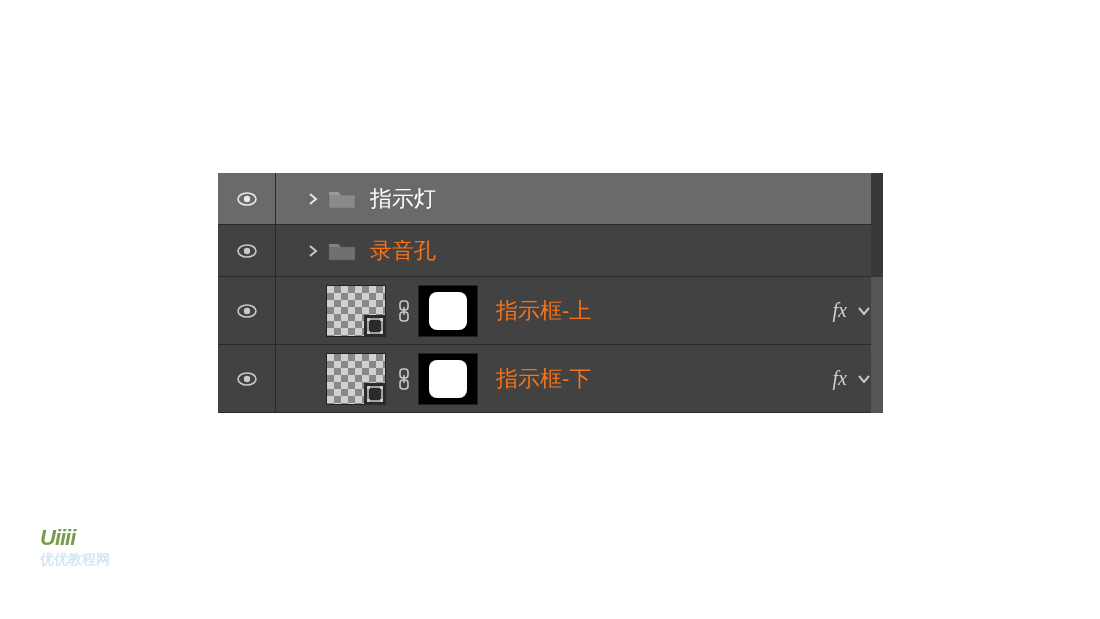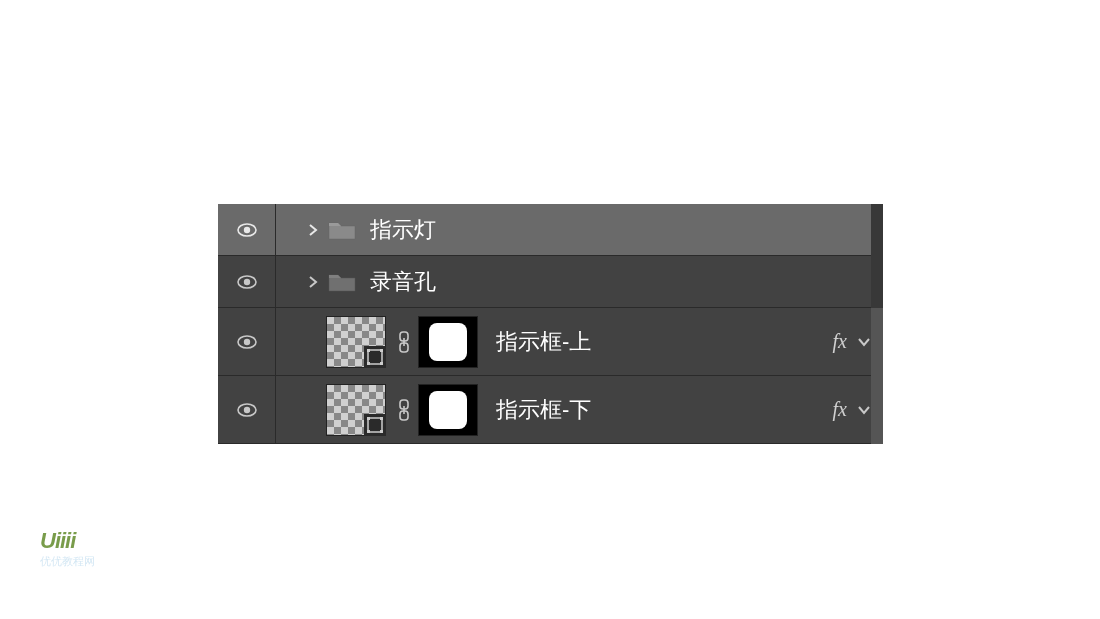--- a/index.html
+++ b/index.html
@@ -9,21 +9,20 @@
       background: #ffffff;
       font-family: "Microsoft YaHei", "PingFang SC", sans-serif;
       position: relative;
     }
     .panel {
       position: absolute;
       left: 218px;
       top: 173px;
       width: 665px;
       background: #424242;
-      margin-top: 31px;
     }
     .layer-row {
       display: flex;
       align-items: center;
       height: 52px;
       border-bottom: 1px solid #2a2a2a;
       position: relative;
     }
     .layer-row.selected { background: #6a6a6a; }
     .layer-row.group { height: 52px; }
@@ -54,21 +53,21 @@
       margin-right: 8px;
       flex-shrink: 0;
     }
     .folder-icon {
       width: 28px;
       height: 22px;
       margin-right: 14px;
       flex-shrink: 0;
     }
     .layer-name {
-      color: #ffffff;
+      color: #f97316;
       font-size: 22px;
       font-weight: 400;
     }
     .layer-name.sel { color: #ffffff; }
     .thumb-wrap {
       position: relative;
       width: 60px;
       height: 52px;
       margin-right: 4px;
       flex-shrink: 0;
@@ -154,22 +153,23 @@
       opacity: 0.75;
     }
     .watermark .logo {
       font-size: 22px;
       font-weight: 900;
       font-style: italic;
       letter-spacing: -1px;
       color: #4d7c0f;
     }
     .watermark .sub {
-      font-size: 11px;
+      font-size: 14px;
       color: #c5dff0;
+      font-weight: bold;
     }
   </style>
 </head>
 <body>
 
 <div class="panel">
 
   <div class="layer-row group selected">
     <div class="vis-col">
       <svg class="eye-icon" viewBox="0 0 20 14">

